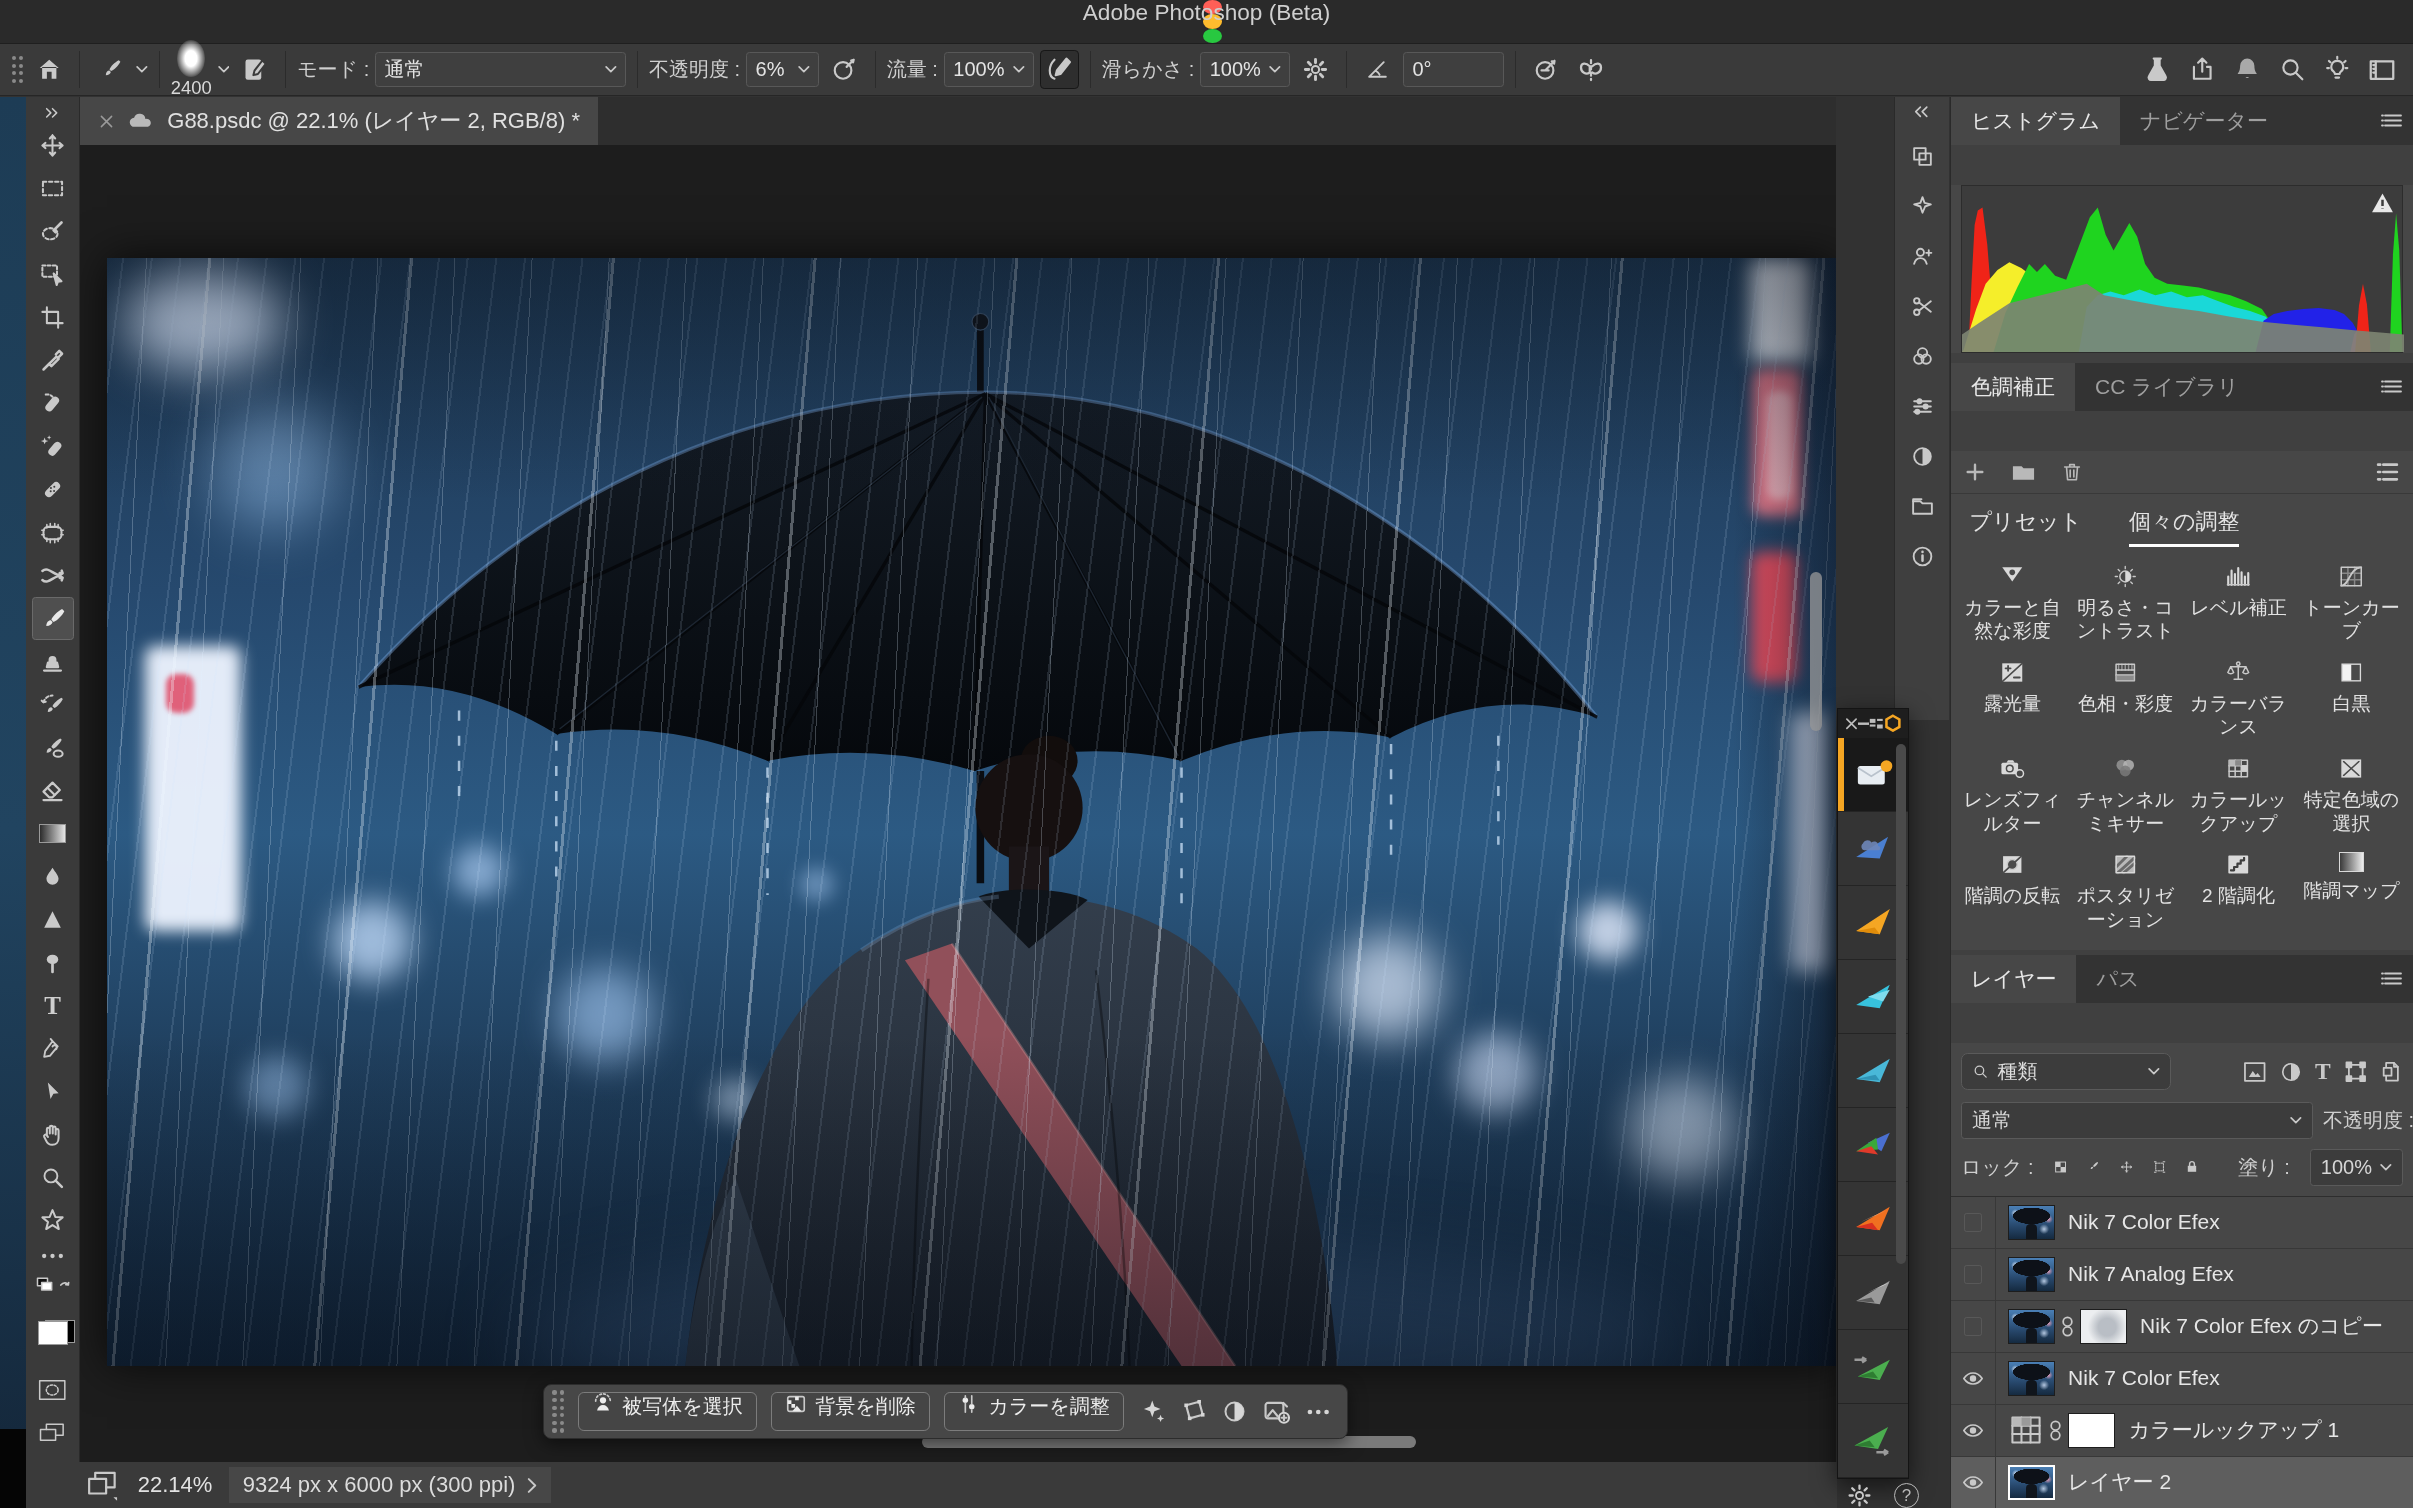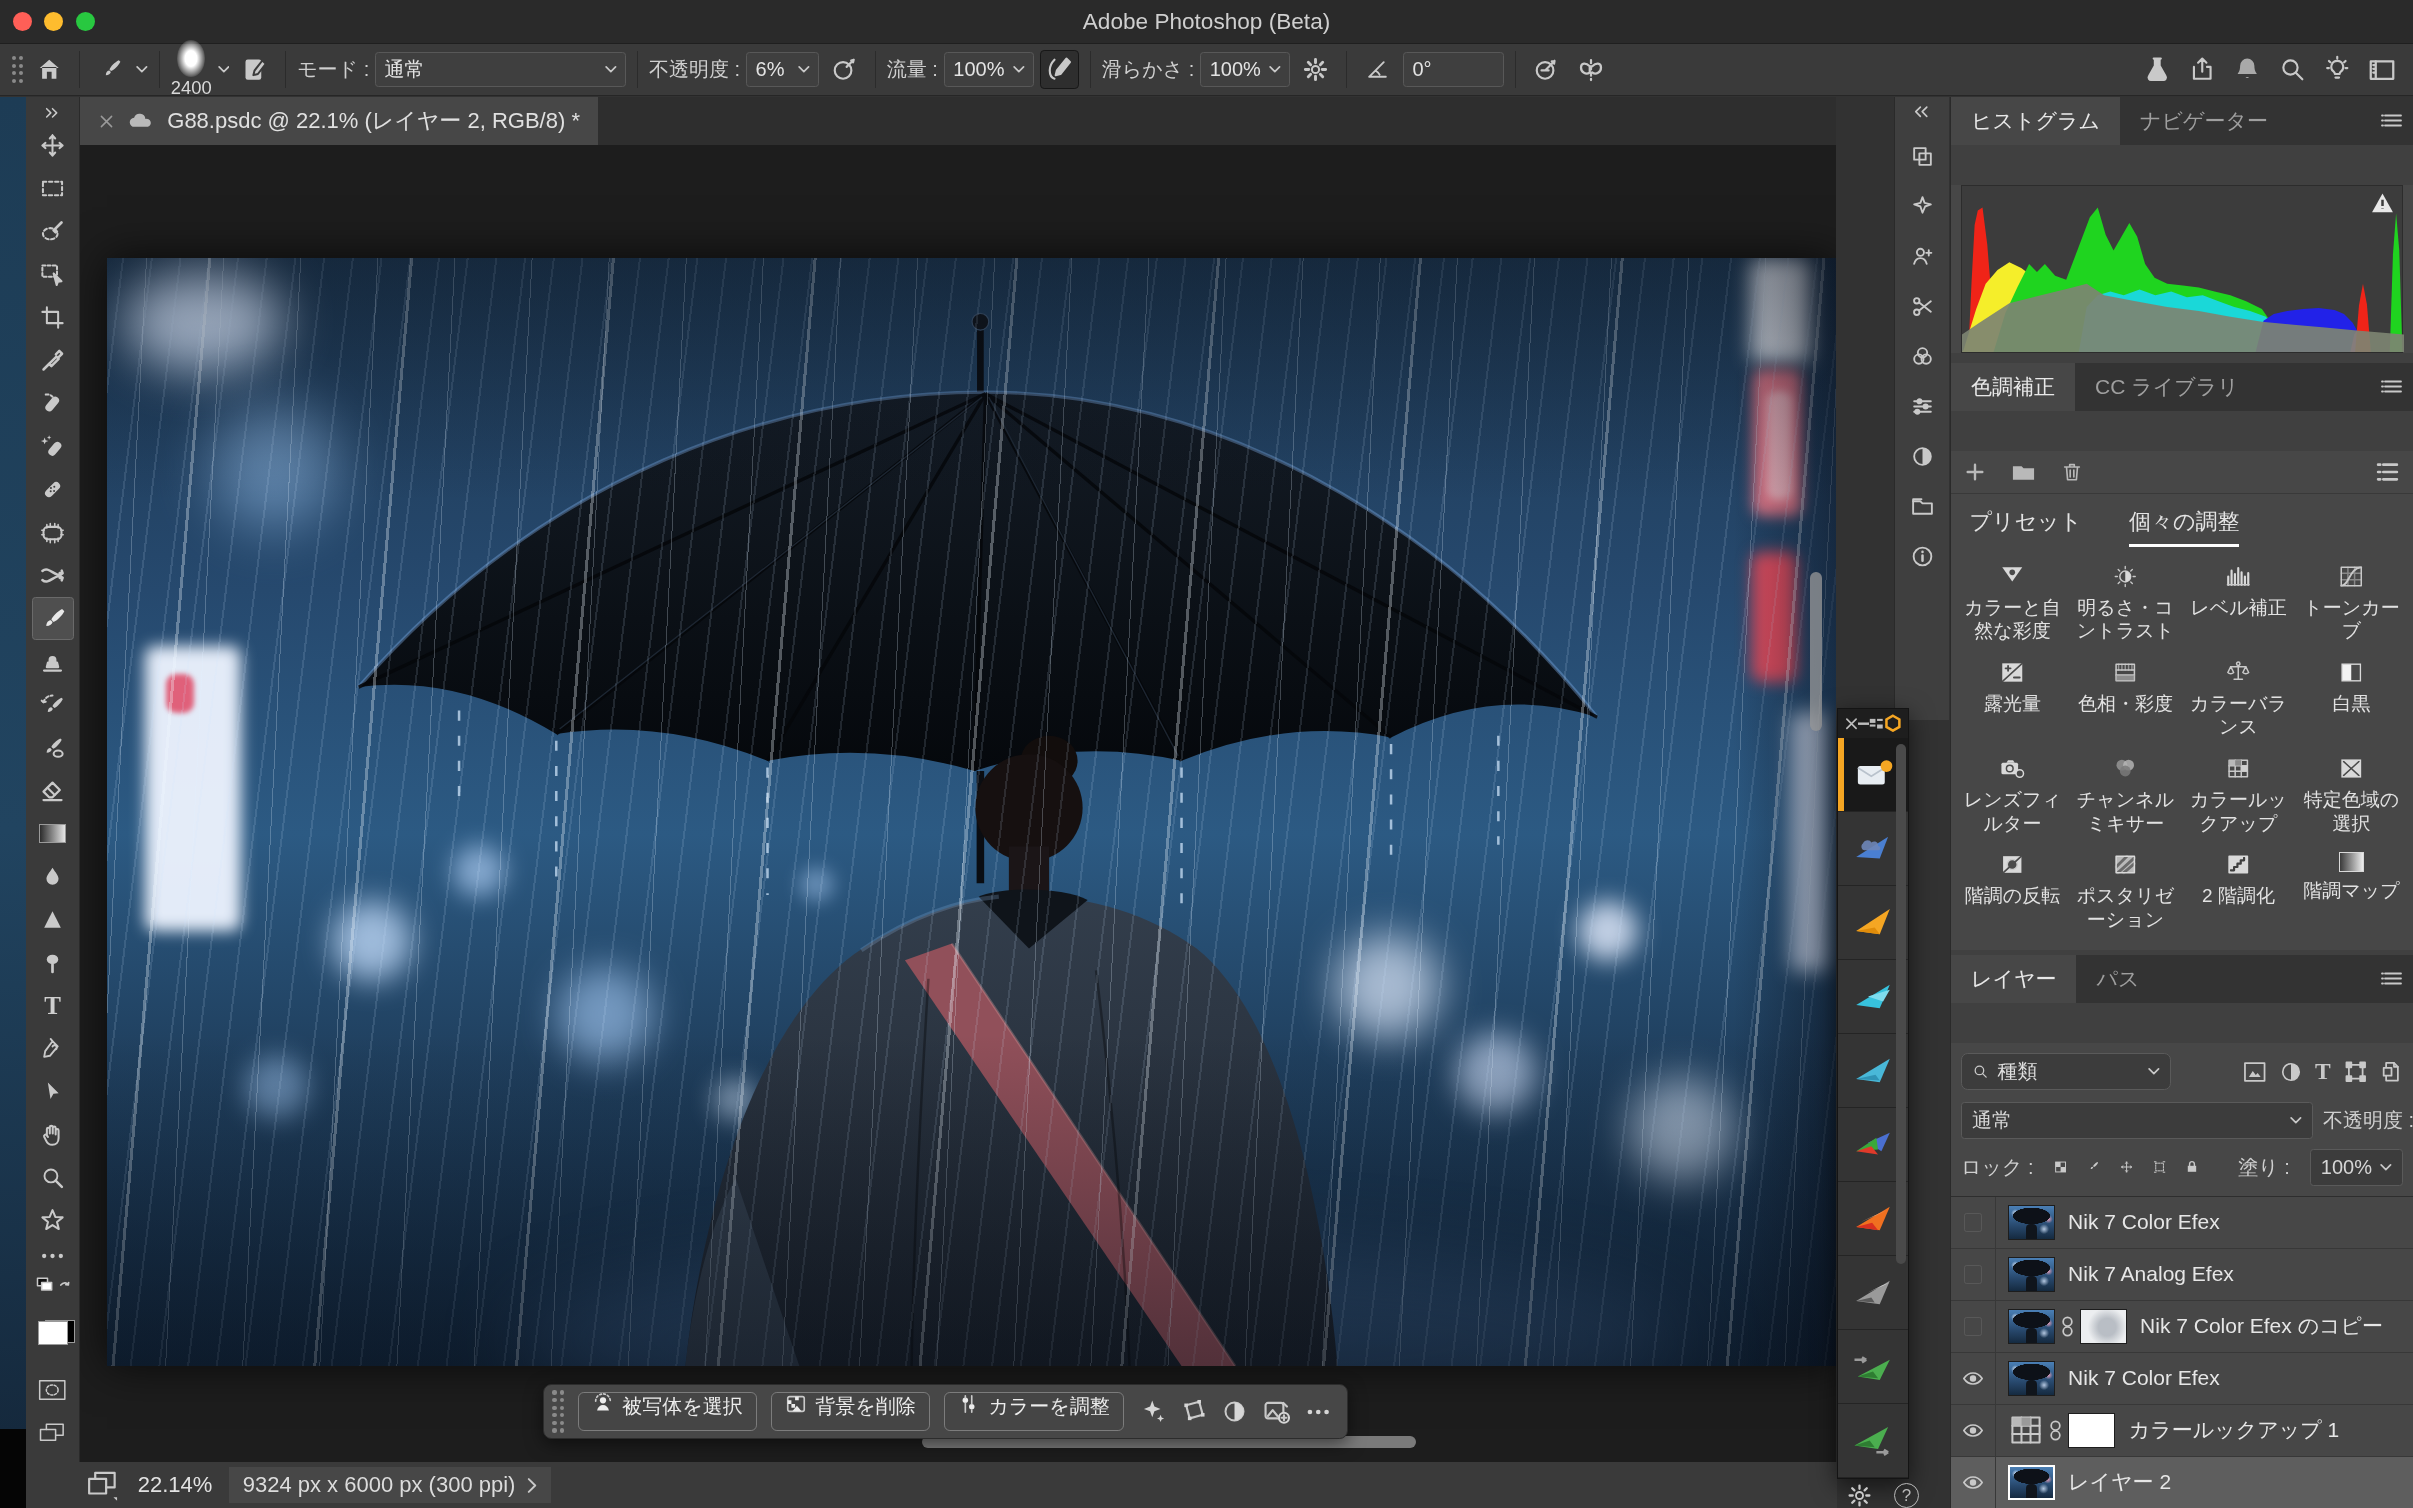--- a/index.html
+++ b/index.html
@@ -3,21 +3,21 @@
 <meta charset="utf-8">
 <style>
   html,body{margin:0;padding:0;background:#000;}
   *{box-sizing:border-box;}
   .app{position:relative;width:2413px;height:1508px;background:#323232;font-family:"Liberation Sans","DejaVu Sans",sans-serif;color:#d6d6d6;overflow:hidden;}
   .abs{position:absolute;}
   svg{display:block;}
   .ic{stroke:#c9c9c9;fill:none;stroke-width:1.8;stroke-linecap:round;stroke-linejoin:round;}
   .row{display:flex;align-items:center;}
   
-  .titlebar{left:0;top:0;width:2413px;height:44px;background:#2a2a2a;border-bottom:0.8px solid #1f1f1f;display:flex;align-items:center;}
+  .titlebar{left:0;top:0;width:2413px;height:44px;background:#2a2a2a;border-bottom:0.8px solid #1f1f1f;display:flex;align-items:center;flex-direction:column;}
   .tl{width:19px;height:19px;border-radius:50%;margin-left:12.6px;}
   .title{position:absolute;left:0;right:0;text-align:center;font-size:22.6px;color:#cfcfcf;}
   
   .optbar{left:0;top:44px;width:2413px;height:52px;background:#3a3a3a;border-bottom:0.8px solid #262626;display:flex;align-items:center;gap:6px;padding:0 11.7px;font-size:20px;}
   .sep{width:0.8px;height:37px;background:#2b2b2b;margin:0 5px;}
   .chip{background:#3f3f3f;border:0.8px solid #585858;border-radius:3.4px;height:35px;display:flex;align-items:center;padding:0 8.4px;gap:8.4px;color:#e3e3e3;}
   .chip .val{min-width:34px;}
   .chev{width:11.7px;height:7.5px;}
   .lbl{color:#cfcfcf;white-space:nowrap;}
   .optbtn{width:39px;height:39px;display:flex;align-items:center;justify-content:center;border-radius:4.2px;}

